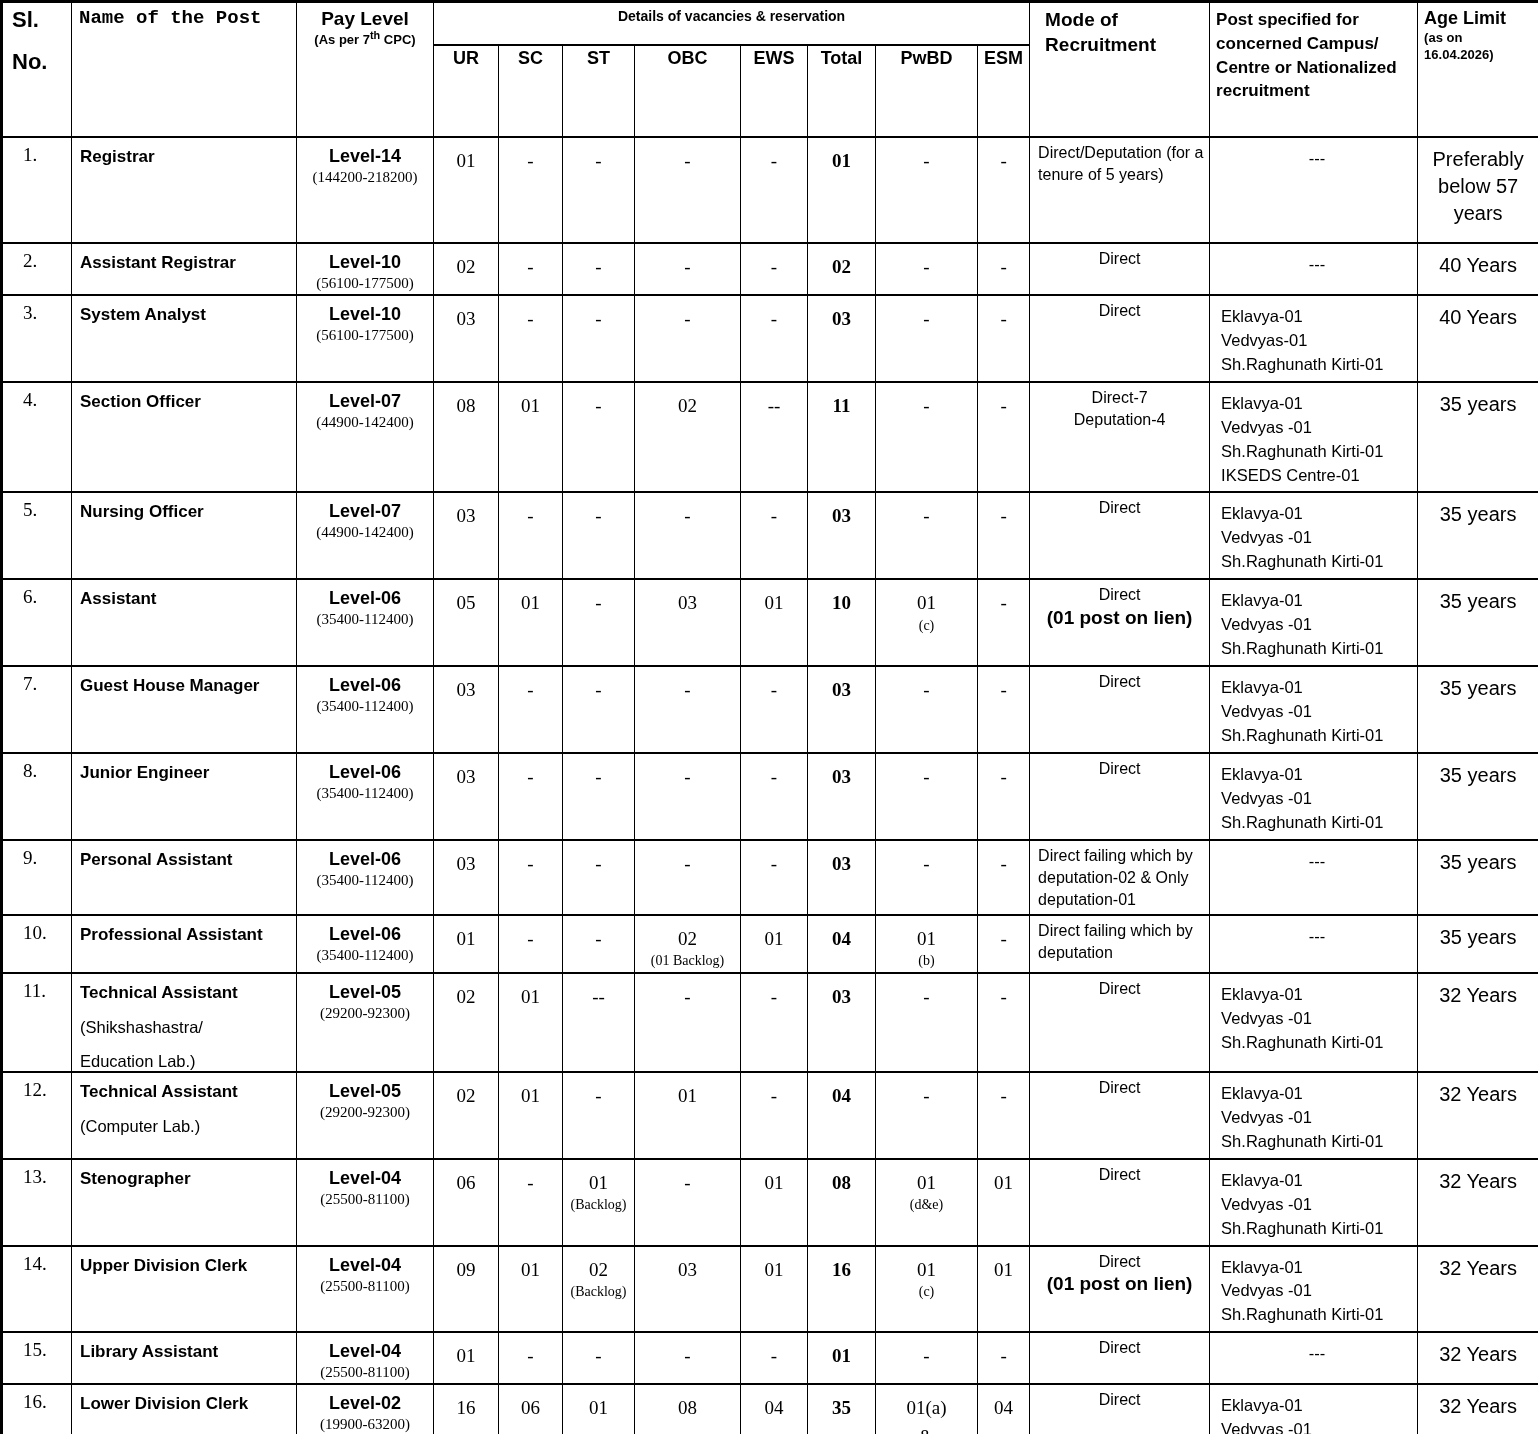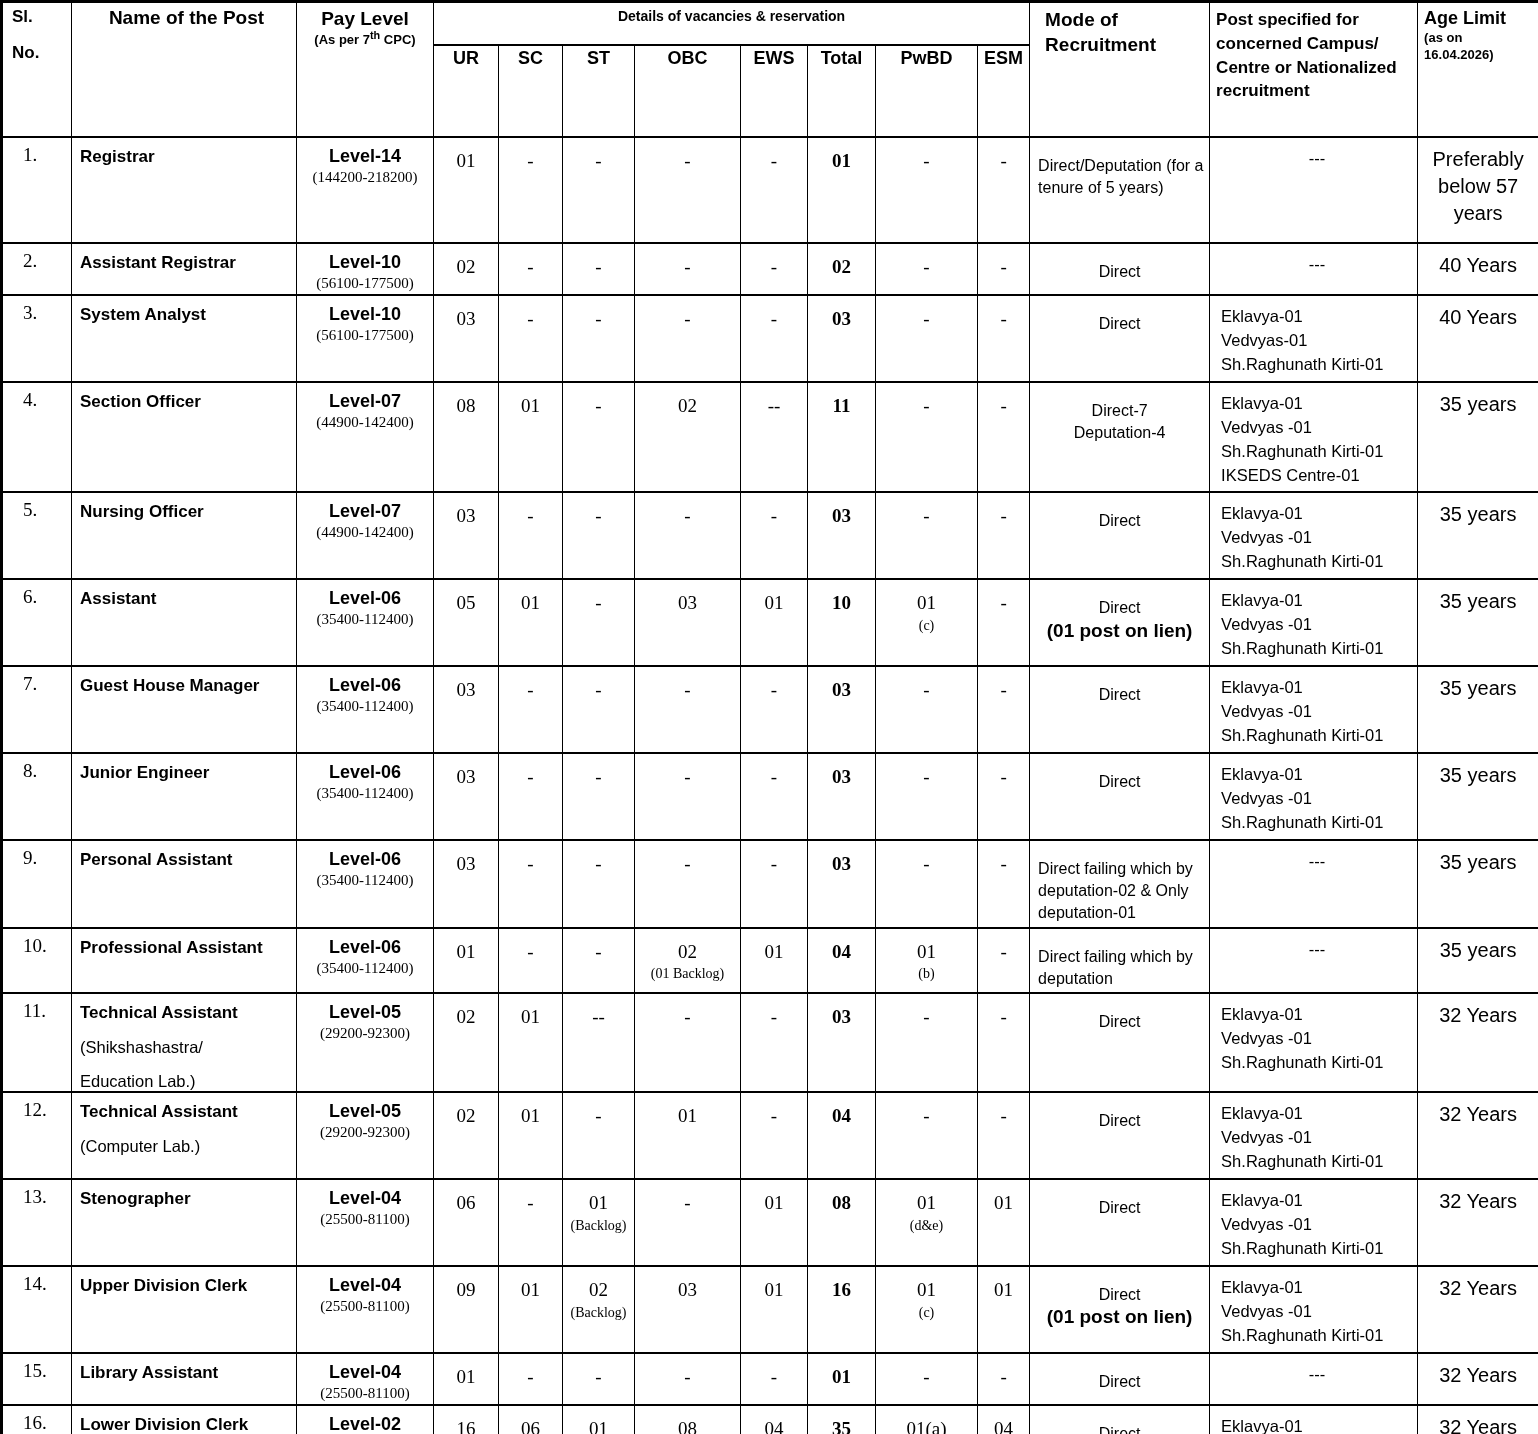--- a/index.html
+++ b/index.html
@@ -2,44 +2,44 @@
 <html><head>
 <meta charset="utf-8">
 <style>
   html,body{margin:0;padding:0;background:#fff;}
   .page{width:1538px;}
   table{border-collapse:collapse;table-layout:fixed;width:1538px;color:#000;
         font-family:"Liberation Sans",sans-serif;border:3px solid #000;}
   th,td{border:1.5px solid #000;border-top-width:2.5px;border-bottom-width:2.5px;
         vertical-align:top;padding:2px 3px;overflow:hidden;}
   th{font-weight:bold;background:#fff;}
-  .h-sl{text-align:left;font-size:17px;padding:4px 4px 4px 9px;}
+  .h-sl{text-align:left;font-size:22px;padding:4px 4px 4px 9px;}
   .h-sl div{margin-bottom:16px;}
-  .h-name{text-align:center;font-size:19px;padding:4px 2px 16px 7px;}
+  .h-name{text-align:left;font-size:19px;padding:4px 2px 16px 7px;font-family:Liberation Mono, monospace;}
   .h-pay{text-align:center;font-size:19px;padding-top:5px;}
   .h-pay .sub{font-size:13px;font-weight:bold;margin-top:-1px;}
   .h-group{font-size:14px;text-align:center;height:34px;padding-top:5px;}
   .h-sub{font-size:18px;text-align:center;height:86px;}
   .h-mode{font-size:19px;text-align:left;padding:5px 6px 4px 15px;line-height:1.3;}
   .h-campus{font-size:17px;text-align:left;padding:5px 6px;line-height:1.4;margin-left:8px;}
   .h-age{font-size:18px;text-align:left;padding:5px 6px;}
   .h-age .sub{font-size:13px;line-height:1.3;margin-top:1px;}
 
   .sl-cell{font-family:"Liberation Serif",serif;font-size:19px;text-align:left;padding:6px 2px 2px 20px;}
   .name-cell{padding:9px 2px 0 8px;text-align:left;}
   .post-name{font-weight:bold;font-size:17px;}
   .post-note{font-size:16.5px;margin-top:15px;}
   .pay-cell{text-align:center;padding-top:8px;}
   .pay-level{font-weight:bold;font-size:18px;}
   .pay-range{font-family:"Liberation Serif",serif;font-size:15px;margin-top:2px;}
   .num-cell{font-family:"Liberation Serif",serif;font-size:19px;text-align:center;padding-top:9px;}
   .num-val{white-space:pre-line;line-height:1.5;}
   .num-note{font-size:14px;margin-top:0px;line-height:1.2;}
   .total-cell{font-weight:bold;}
-  .mode-cell{text-align:center;font-size:16px;padding-top:17px;}
+  .mode-cell{text-align:center;font-size:16px;padding-top:4px;}
   .mode-main{white-space:pre-line;line-height:1.4;}
   .mode-main.left{text-align:left;padding-left:5px;}
   .mode-note{font-size:19px;font-weight:bold;margin-top:0;}
   .campus-cell{text-align:left;font-size:16.5px;padding:9px 4px 4px 11px;line-height:1.45;}
   .campus-dash{text-align:center;}
   .age-cell{font-family:Liberation Sans, sans-serif;font-size:20px;text-align:center;
             padding:8px 4px 15px 4px;line-height:1.35;}
 </style>
 </head>
 <body>

